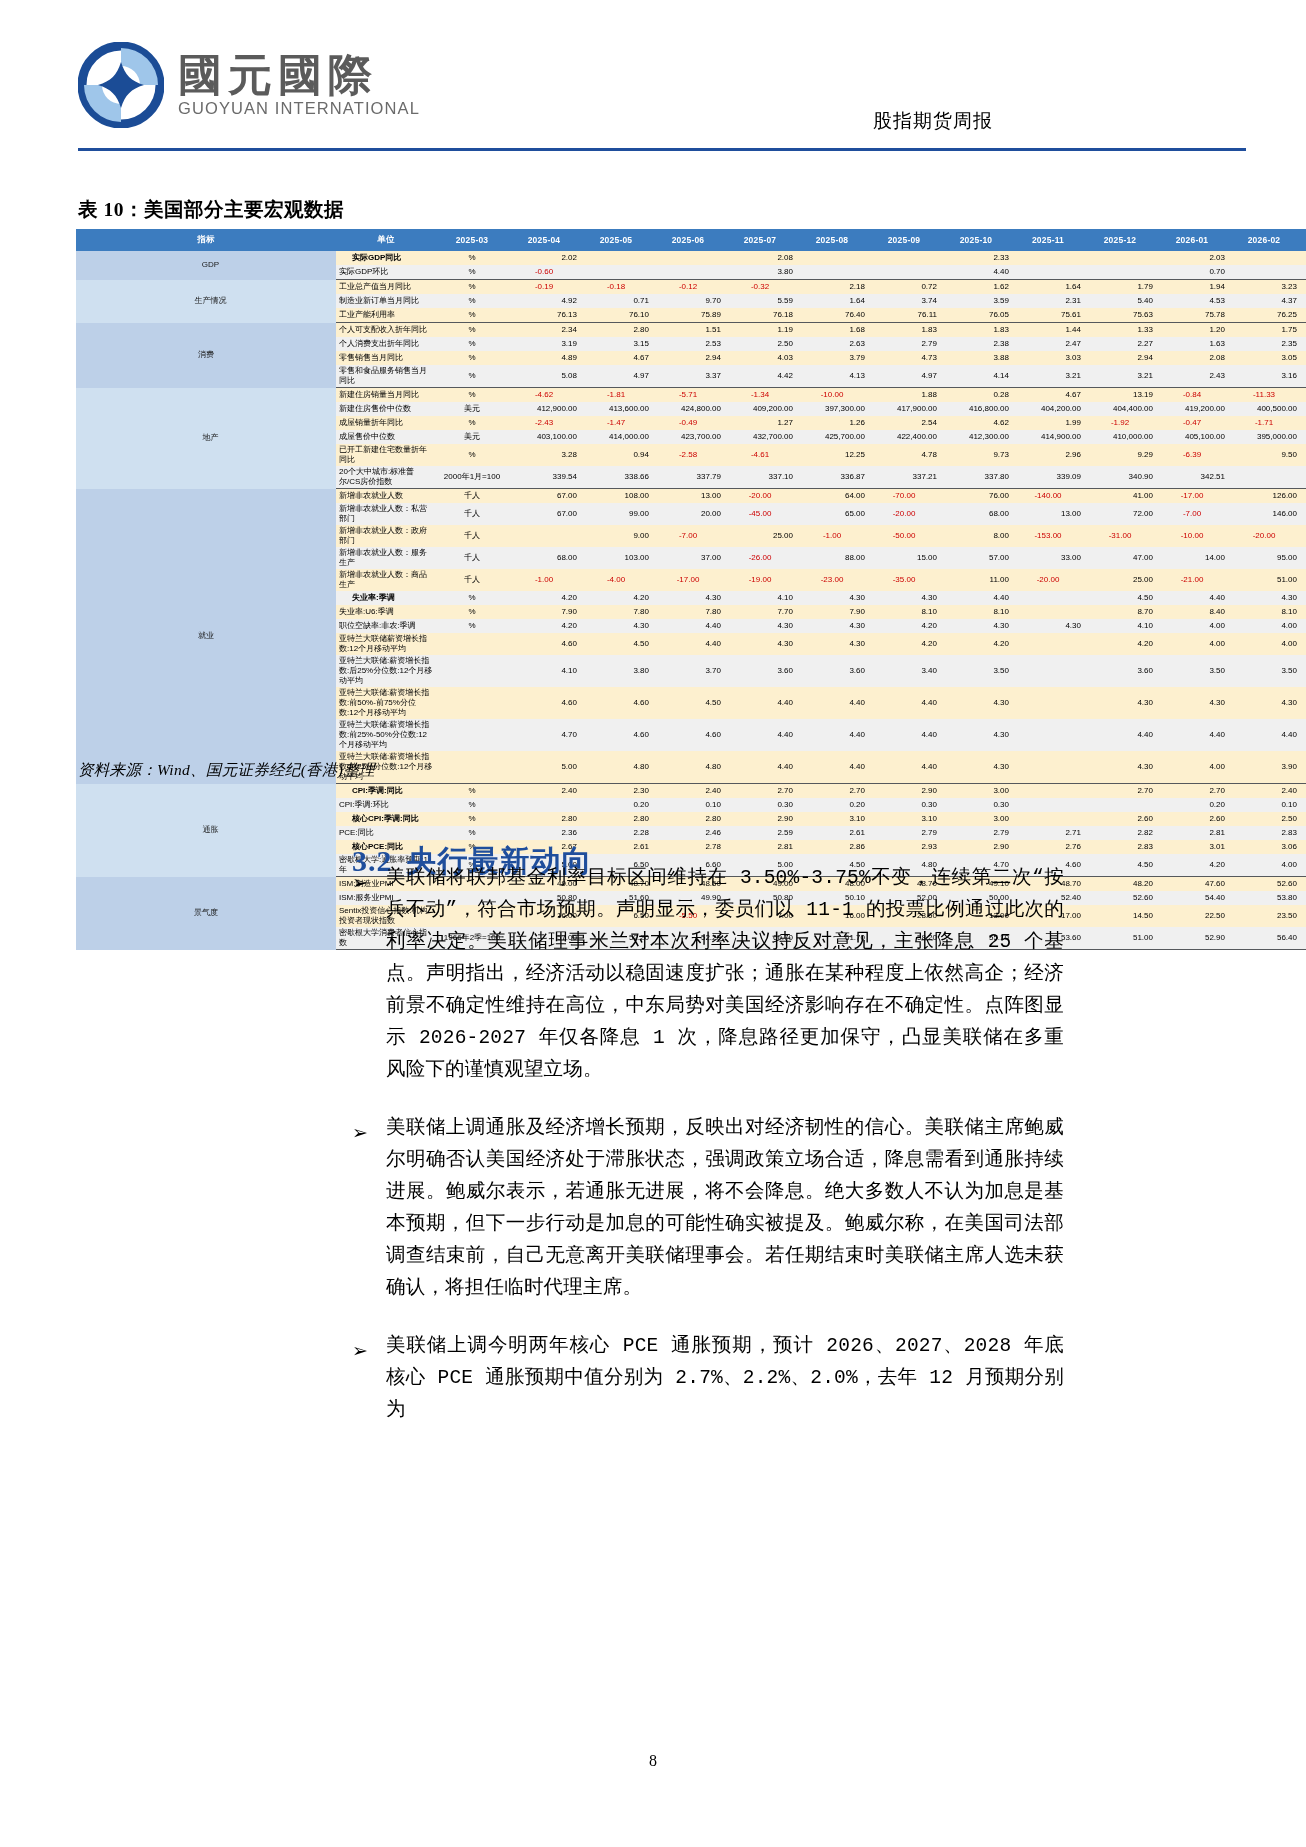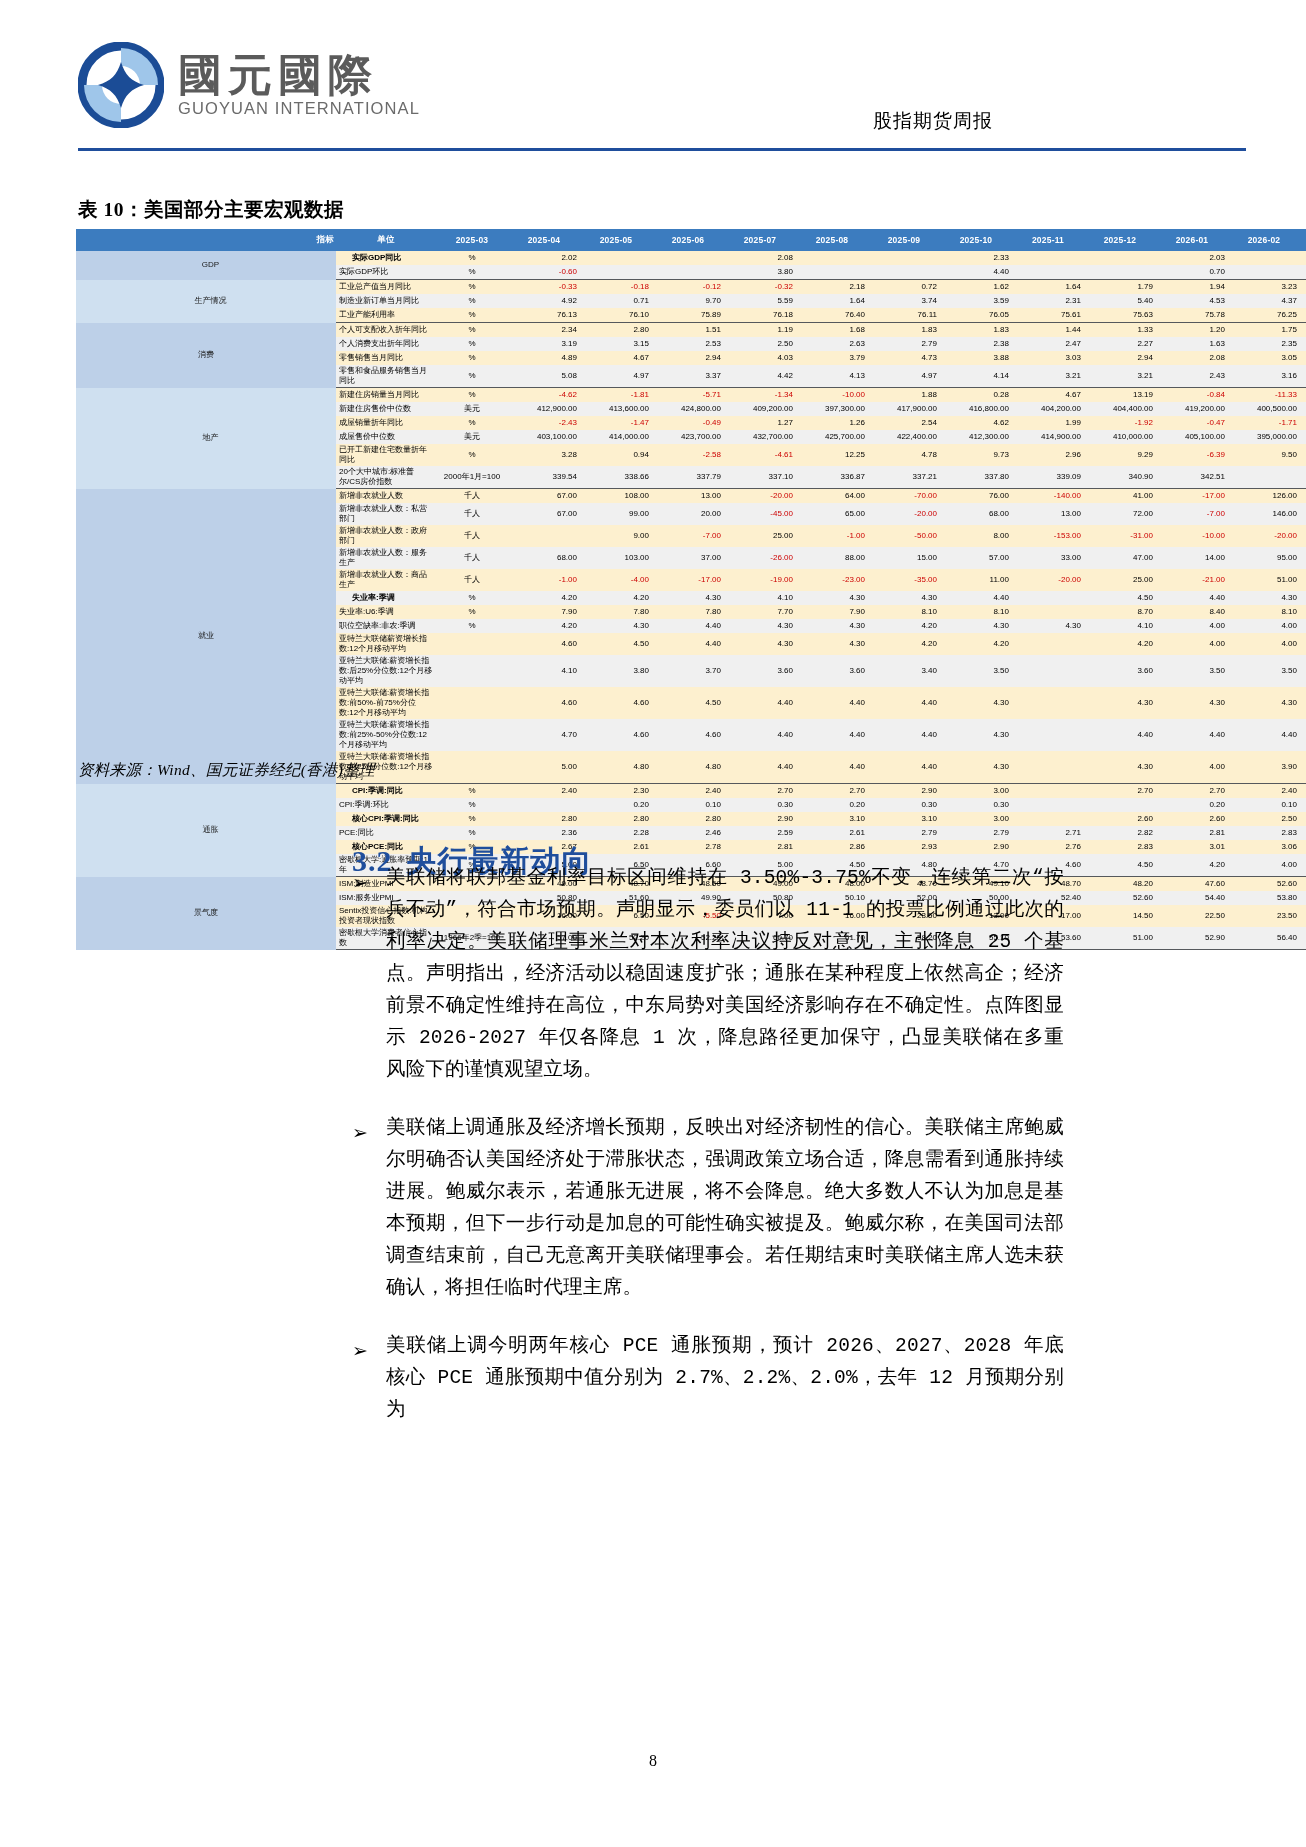--- a/index.html
+++ b/index.html
@@ -41,37 +41,37 @@
   table.macro{
     border-collapse:collapse; width:1166px;
     font-family:"Liberation Sans", sans-serif;
     table-layout:fixed;
   }
   table.macro th{
     background:#3c7cbf; color:#fff; font-weight:bold;
     font-size:8.5px; padding:5px 2px; text-align:center;
     border:none; letter-spacing:.2px;
   }
-  table.macro th.h-ind{ width:198px;text-align:right; }
+  table.macro th.h-ind{ width:198px; }
   table.macro th.h-unit{ width:96px; }
   table.macro th.h-m{ width:68px; }
   table.macro th.h-spark{ width:56px; }
   table.macro td{
     font-size:8px; padding:1px 3px; border:none; line-height:1.25;
     height:12px; vertical-align:middle;
   }
   td.grp{
     background:#bdd0e8; text-align:center; font-size:8.5px;
     color:#1a1a1a; border-right:1px solid #ffffff;
   }
   td.grp.alt{ background:#cfe0f0;padding-left:12px; }
   td.ind{ text-align:left; padding-left:7px; font-size:8px; }
   td.unit{ text-align:center; font-size:8px; }
   td.num{ text-align:right; padding-right:8px; font-size:8px; font-family:"Liberation Sans", sans-serif;}
-  td.num.neg{ color:#cc0000; }
+  td.num.neg{ color:#cc0000;text-align:center; }
   tr.band-a td:not(.grp){ background:#fdf0cf; }
   tr.band-b td:not(.grp){ background:#f0f0f0; }
   tr.bold td.ind{ font-weight:bold;padding-left:16px; }
   tr.sec-end td{ border-bottom:1.6px solid #55585c; }
   td.spark{ padding:0 2px; }
 
   
   .source-line{
     position:absolute; left:78px; top:760px;
     font-family:"Liberation Serif", serif; font-style:italic;
@@ -189,21 +189,21 @@
           <td class="num"></td>
           <td class="num">0.70</td>
           <td class="num"></td>
           <td class="num"></td>
           <td class="spark"></td>
         </tr>
         <tr class="band-a">
           <td class="grp alt" rowspan="3">生产情况</td>
           <td class="ind">工业总产值当月同比</td>
           <td class="unit">%</td>
-          <td class="num neg">-0.33</td>
+          <td class="num neg">-0.19</td>
           <td class="num neg">-0.18</td>
           <td class="num neg">-0.12</td>
           <td class="num neg">-0.32</td>
           <td class="num">2.18</td>
           <td class="num">0.72</td>
           <td class="num">1.62</td>
           <td class="num">1.64</td>
           <td class="num">1.79</td>
           <td class="num">1.94</td>
           <td class="num">3.23</td>

